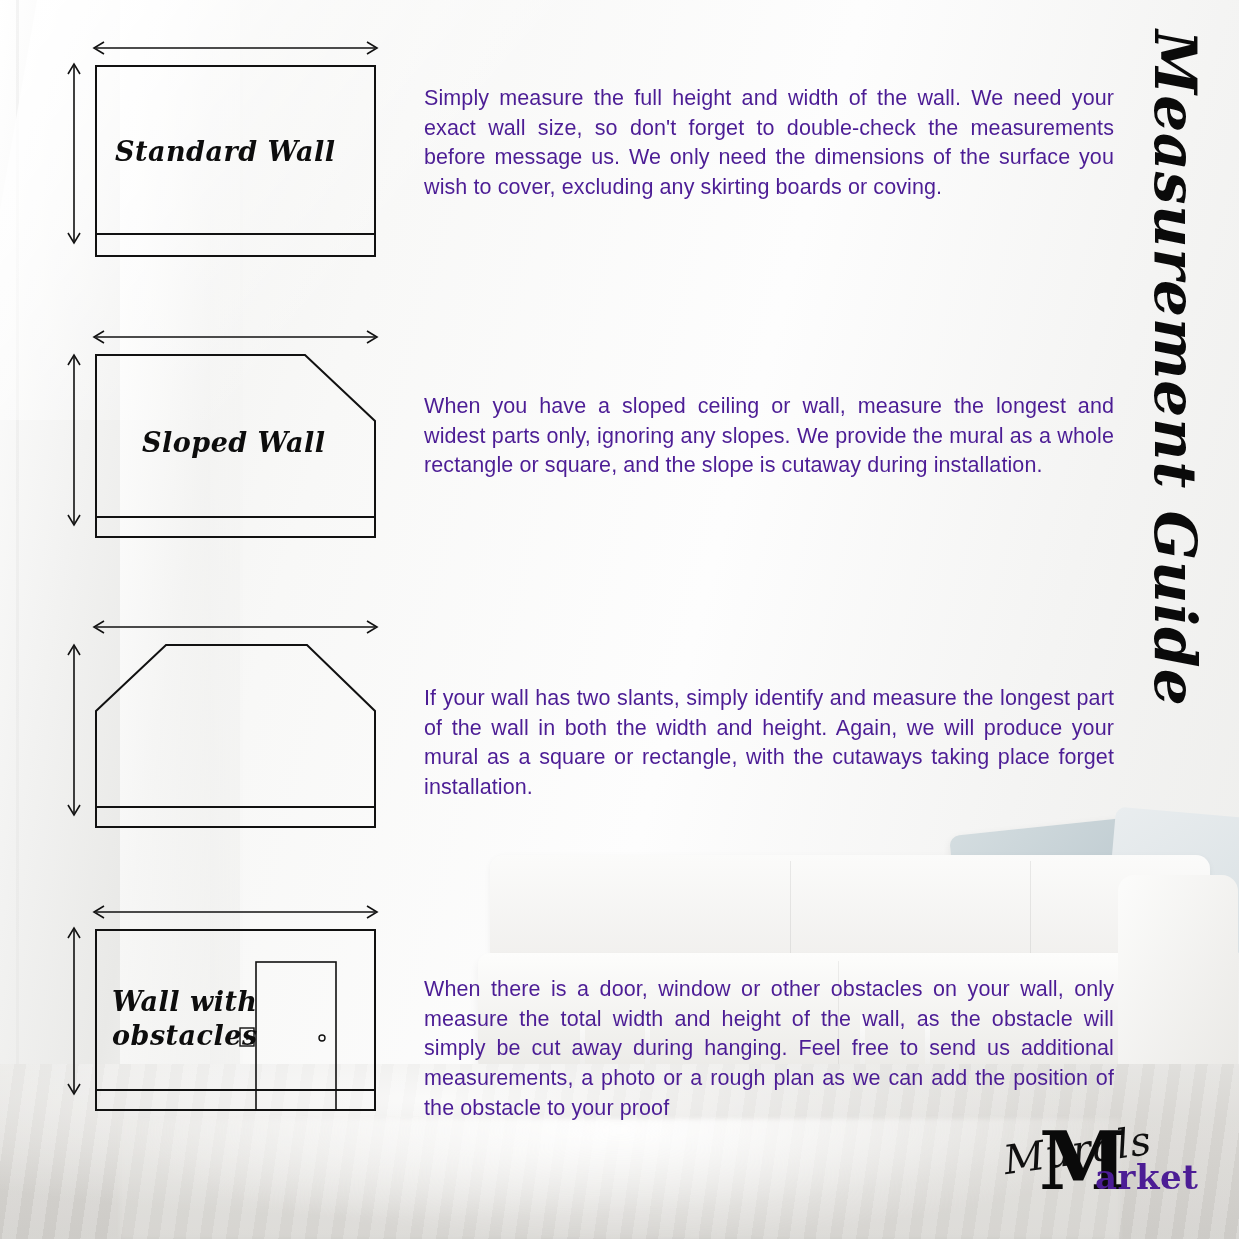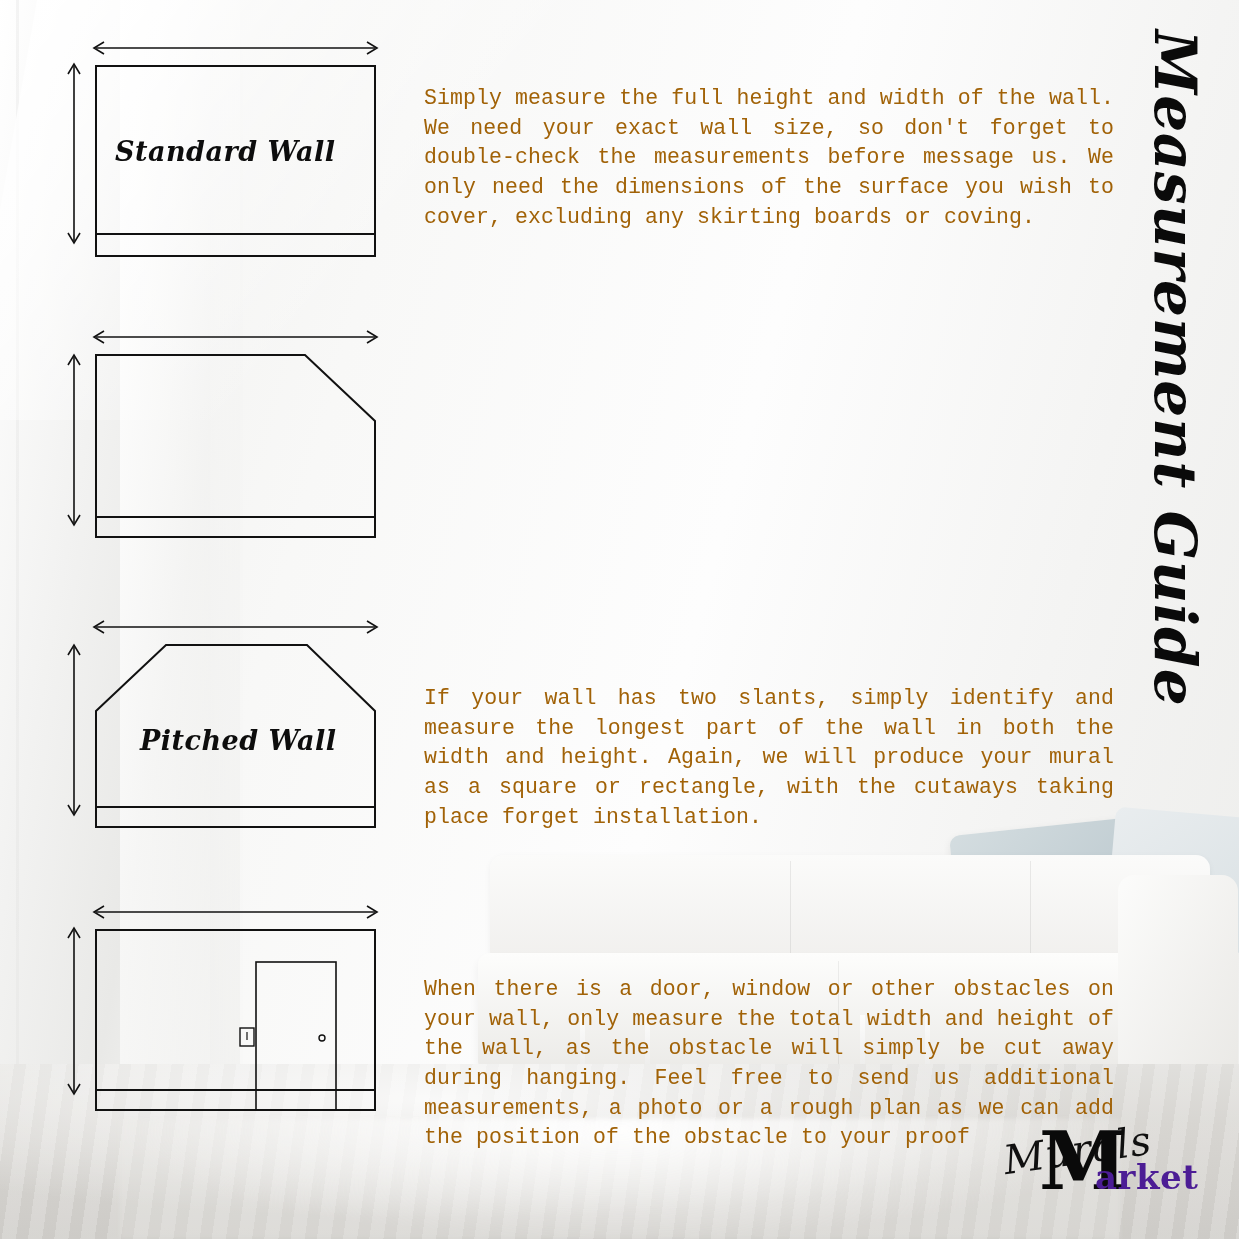--- a/index.html
+++ b/index.html
@@ -133,22 +133,22 @@
     position: absolute;
     inset: 0;
   }
 
   .diagram {
     position: absolute;
   }
 
   .desc {
     position: absolute;
-    color: #a16207;
-    font-family: Liberation Mono, monospace;
+    color: #4c1d95;
+    font-family: Liberation Sans, sans-serif;
     font-size: 21.5px;
     line-height: 1.38;
     text-align: justify;
     letter-spacing: 0.1px;
   }
 
   .wall-label {
     position: absolute;
     font-family: "DejaVu Serif", serif;
     font-style: italic;
@@ -288,39 +288,40 @@
         <g class="ln" stroke-width="1.6">
           <line x1="14" y1="32" x2="14" y2="198"></line>
           <polyline points="8,40 14,30 20,40"></polyline>
           <polyline points="8,190 14,200 20,190"></polyline>
         </g>
 
         <path class="ln" stroke-width="2" d="M36,30 L245,30 L315,96 L315,212 L36,212 Z"></path>
         <line class="ln" x1="36" y1="192" x2="315" y2="192" stroke-width="2"></line>
       </svg>
     </div>
+    <div class="wall-label" style="left:142px; top:426px;">Sloped Wall</div>
+    <div class="desc" style="left:424px; top:392px; width:690px;">When you have a sloped ceiling or wall, measure the longest and widest parts only, ignoring any slopes. We provide the mural as a whole rectangle or square, and the slope is cutaway during installation.</div>
 
     <div class="diagram" style="left:60px; top:615px; width:340px; height:235px;">
       <svg width="340" height="235" viewBox="0 0 340 235" aria-hidden="true">
         <g class="ln" stroke-width="1.6">
           <line x1="36" y1="12" x2="315" y2="12"></line>
           <polyline points="44,6 34,12 44,18"></polyline>
           <polyline points="307,6 317,12 307,18"></polyline>
         </g>
         <g class="ln" stroke-width="1.6">
           <line x1="14" y1="32" x2="14" y2="198"></line>
           <polyline points="8,40 14,30 20,40"></polyline>
           <polyline points="8,190 14,200 20,190"></polyline>
         </g>
 
         <path class="ln" stroke-width="2" d="M36,96 L106,30 L247,30 L315,96 L315,212 L36,212 Z"></path>
         <line class="ln" x1="36" y1="192" x2="315" y2="192" stroke-width="2"></line>
       </svg>
     </div>
-    <div class="wall-label" style="left:140px; top:724px;">Pitched Wall</div>
     <div class="desc" style="left:424px; top:684px; width:690px;">If your wall has two slants, simply identify and measure the longest part of the wall in both the width and height. Again, we will produce your mural as a square or rectangle, with the cutaways taking place forget installation.</div>
 
     <div class="diagram" style="left:60px; top:900px; width:340px; height:230px;">
       <svg width="340" height="230" viewBox="0 0 340 230" aria-hidden="true">
         <g class="ln" stroke-width="1.6">
           <line x1="36" y1="12" x2="315" y2="12"></line>
           <polyline points="44,6 34,12 44,18"></polyline>
           <polyline points="307,6 317,12 307,18"></polyline>
         </g>
         <g class="ln" stroke-width="1.6">
@@ -335,20 +336,22 @@
           <rect class="ln" x="196" y="62" width="80" height="148" stroke-width="1.6"></rect>
           <circle class="ln" cx="262" cy="138" r="3" stroke-width="1.4"></circle>
         </g>
 
         <g>
           <rect class="ln" x="180" y="128" width="14" height="18" stroke-width="1.4"></rect>
           <line class="ln" x1="187" y1="132" x2="187" y2="140" stroke-width="1.2"></line>
         </g>
       </svg>
     </div>
+    <div class="wall-label" style="left:112px; top:985px;">Wall with
+obstacles</div>
     <div class="desc" style="left:424px; top:957px; width:690px;margin-top:18px;">When there is a door, window or other obstacles on your wall, only measure the total width and height of the wall, as the obstacle will simply be cut away during hanging. Feel free to send us additional measurements, a photo or a rough plan as we can add the position of the obstacle to your proof</div>
 
     <div class="logo">
       <div class="logo-murals">Murals</div>
       <div class="logo-m">M</div>
       <div class="logo-market">arket</div>
     </div>
 
   </div>
 </div>

